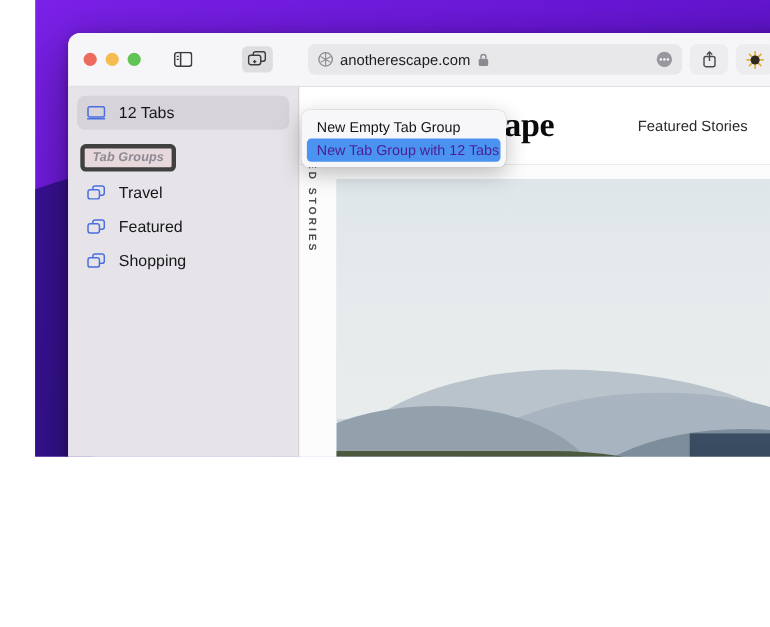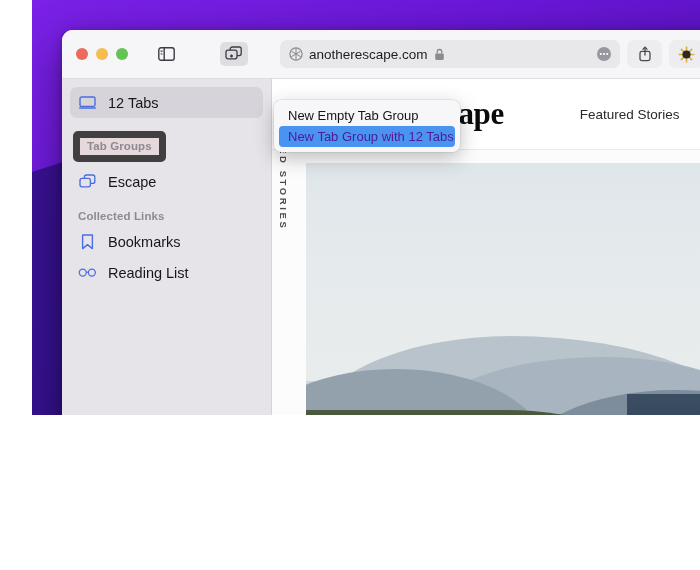--- a/index.html
+++ b/index.html
@@ -147,23 +147,24 @@
     font-size: 11.5px;
     color: #8c8a93;
     font-weight: 600;
     margin: 13px 0 4px 16px;
     letter-spacing: .1px;
   }
   #tabgroups-head {
     display: inline-block;
     margin-left: 11px;
     padding: 2px 7px 3px 7px;
-    border: 7px solid #404040;
+    border: 4px solid #404040;
     border-radius: 5px;
     background: rgba(231,160,154,.18);
+    font-style: italic;
   }
 
   
   #dropdown {
     position: absolute;
     left: 212px; top: 70px;
     width: 186px;
     background: #f7f6f8;
     border-radius: 7px;
     box-shadow: 0 6px 20px rgba(0,0,0,.26), 0 0 0 .5px rgba(0,0,0,.12);
@@ -408,55 +409,52 @@
               <rect x="1" y="1" width="15" height="9.4" rx="1.6" fill="none" stroke="#4a6ee0" stroke-width="1.4"></rect>
               <line x1="0.2" y1="12" x2="16.8" y2="12" stroke="#4a6ee0" stroke-width="1.4"></line>
             </svg>
           </span>
           <span>12 Tabs</span>
         </div>
 
         <div>
           <div class="side-head" id="tabgroups-head">Tab Groups</div>
 
-
           <div class="side-row">
             <span class="side-icon">
               <svg width="17" height="15" viewBox="0 0 17 15">
                 <rect x="5.4" y="1" width="10.4" height="8.4" rx="2" fill="none" stroke="#4a6ee0" stroke-width="1.35"></rect>
                 <rect x="1" y="4.4" width="10.4" height="8.4" rx="2" fill="#e6e4e9" stroke="#4a6ee0" stroke-width="1.35"></rect>
               </svg>
             </span>
-            <span>Escape</span>
-          </div>
-
-        </div>
-
-
-        <div>
-          <div class="side-head">Collected Links</div>
+            <span>Travel</span>
+          </div>
+
           <div class="side-row">
             <span class="side-icon">
-              <svg width="13" height="16" viewBox="0 0 13 16">
-                <path d="M1.6 1 h9.8 v13.6 l-4.9 -4 l-4.9 4 Z" fill="none" stroke="#4a6ee0" stroke-width="1.4" stroke-linejoin="round"></path>
+              <svg width="17" height="15" viewBox="0 0 17 15">
+                <rect x="5.4" y="1" width="10.4" height="8.4" rx="2" fill="none" stroke="#4a6ee0" stroke-width="1.35"></rect>
+                <rect x="1" y="4.4" width="10.4" height="8.4" rx="2" fill="#e6e4e9" stroke="#4a6ee0" stroke-width="1.35"></rect>
               </svg>
             </span>
-            <span>Bookmarks</span>
-          </div>
+            <span>Featured</span>
+          </div>
+
           <div class="side-row">
             <span class="side-icon">
-              <svg width="20" height="11" viewBox="0 0 20 11">
-                <circle cx="5" cy="5.6" r="3.7" fill="none" stroke="#4a6ee0" stroke-width="1.3"></circle>
-                <circle cx="14.6" cy="5.6" r="3.7" fill="none" stroke="#4a6ee0" stroke-width="1.3"></circle>
-                <line x1="8.7" y1="5.2" x2="10.9" y2="5.2" stroke="#4a6ee0" stroke-width="1.3"></line>
+              <svg width="17" height="15" viewBox="0 0 17 15">
+                <rect x="5.4" y="1" width="10.4" height="8.4" rx="2" fill="none" stroke="#4a6ee0" stroke-width="1.35"></rect>
+                <rect x="1" y="4.4" width="10.4" height="8.4" rx="2" fill="#e6e4e9" stroke="#4a6ee0" stroke-width="1.35"></rect>
               </svg>
             </span>
-            <span>Reading List</span>
-          </div>
-        </div>
+            <span>Shopping</span>
+          </div>
+        </div>
+
+
       </div>
 
       <div id="content">
 
         <div id="site-header">
           <div id="site-title">Another Escape</div>
           <div id="site-nav">
             <span>Featured Stories</span>
             <span>Vol</span>
           </div>

